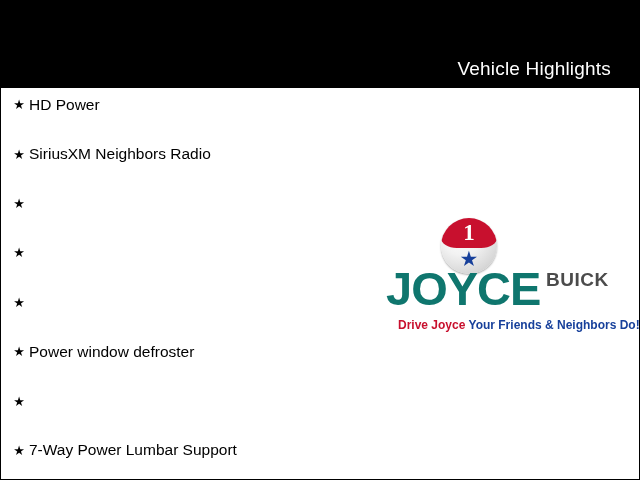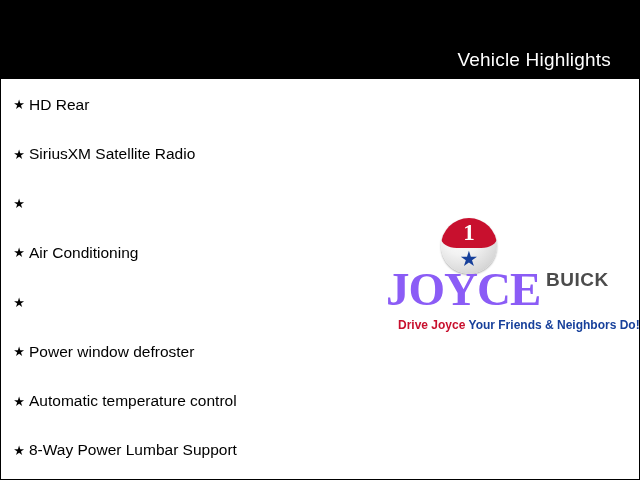--- a/index.html
+++ b/index.html
@@ -19,21 +19,21 @@
     height: 480px;
     background: #ffffff;
     box-sizing: border-box;
     border: 1px solid #000000;
   }
   .header {
     position: absolute;
     left: 0;
     top: 0;
     width: 638px;
-    height: 78px;
+    height: 87px;
     background: #000000;
   }
   .header-title {
     position: absolute;
     right: 28px;
     bottom: 8px;
     color: #ffffff;
     font-size: 19px;
     letter-spacing: 0.2px;
     white-space: nowrap;
@@ -122,25 +122,25 @@
     width: 36px;
     text-align: center;
     color: #17409b;
     font-size: 21px;
     line-height: 22px;
   }
   .logo-joyce {
     position: absolute;
     left: 0px;
     top: 46px;
-    font-family: Liberation Serif, serif;
+    font-family: Liberation Sans, sans-serif;
     font-weight: bold;
     font-size: 47px;
     letter-spacing: -1px;
-    color: #8b5cf6;
+    color: #0f766e;
     line-height: 50px;
   }
   .logo-brands {
     position: absolute;
     left: 152px;
     top: 52px;
     color: #4b4b4b;
     font-family: "Liberation Sans", sans-serif;
     font-weight: bold;
     font-size: 19px;
@@ -167,47 +167,45 @@
 
   <div class="header">
     <div class="header-title">Vehicle Highlights</div>
   </div>
 
   <div class="content">
 
     <ul class="highlights">
       <li class="highlight-item">
         <span class="bullet-star">★</span>
-        <span class="highlight-label">HD Rear</span>
-      </li>
-      <li class="highlight-item">
-        <span class="bullet-star">★</span>
-        <span class="highlight-label">SiriusXM Satellite Radio</span>
-      </li>
-      <li class="highlight-item">
-        <span class="bullet-star">★</span>
-      </li>
-      <li class="highlight-item">
-        <span class="bullet-star">★</span>
-        <span class="highlight-label">Air Conditioning</span>
+        <span class="highlight-label">HD Power</span>
+      </li>
+      <li class="highlight-item">
+        <span class="bullet-star">★</span>
+        <span class="highlight-label">SiriusXM Neighbors Radio</span>
+      </li>
+      <li class="highlight-item">
+        <span class="bullet-star">★</span>
+      </li>
+      <li class="highlight-item">
+        <span class="bullet-star">★</span>
       </li>
       <li class="highlight-item">
         <span class="bullet-star">★</span>
       </li>
       <li class="highlight-item">
         <span class="bullet-star">★</span>
         <span class="highlight-label">Power window defroster</span>
       </li>
       <li class="highlight-item">
         <span class="bullet-star">★</span>
-        <span class="highlight-label">Automatic temperature control</span>
-      </li>
-      <li class="highlight-item">
-        <span class="bullet-star">★</span>
-        <span class="highlight-label">8-Way Power Lumbar Support</span>
+      </li>
+      <li class="highlight-item">
+        <span class="bullet-star">★</span>
+        <span class="highlight-label">7-Way Power Lumbar Support</span>
       </li>
     </ul>
 
     <div class="logo">
       <div class="logo-badge">
         <div class="badge-red"></div>
         <div class="badge-num">1</div>
         <div class="badge-star">★</div>
       </div>
       <div class="logo-joyce">JOYCE</div>

